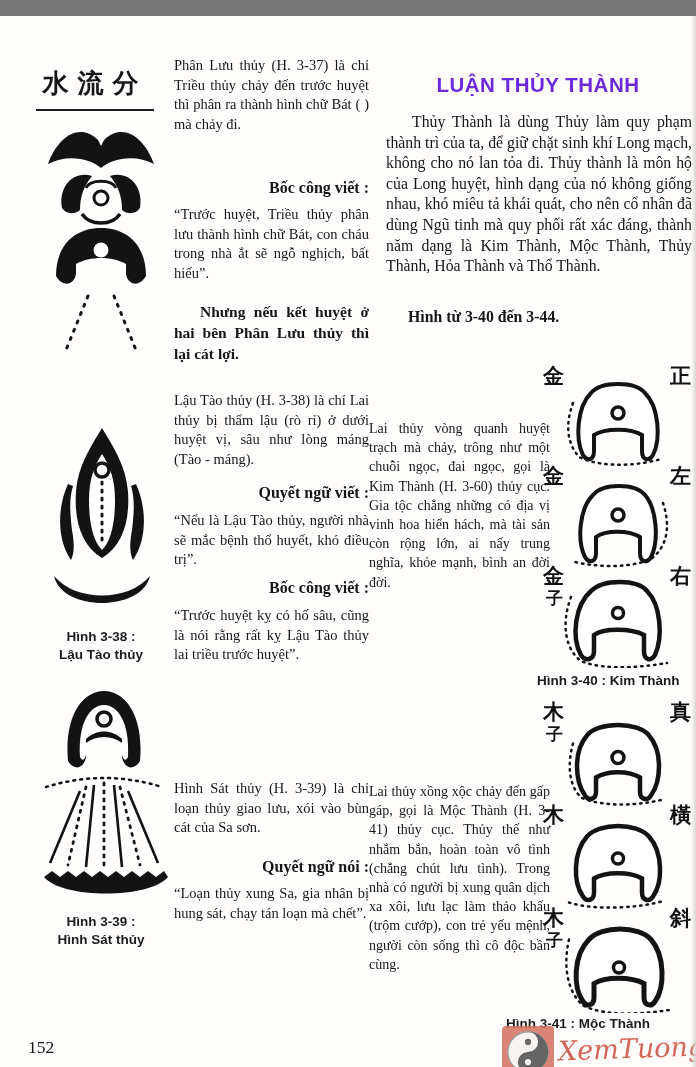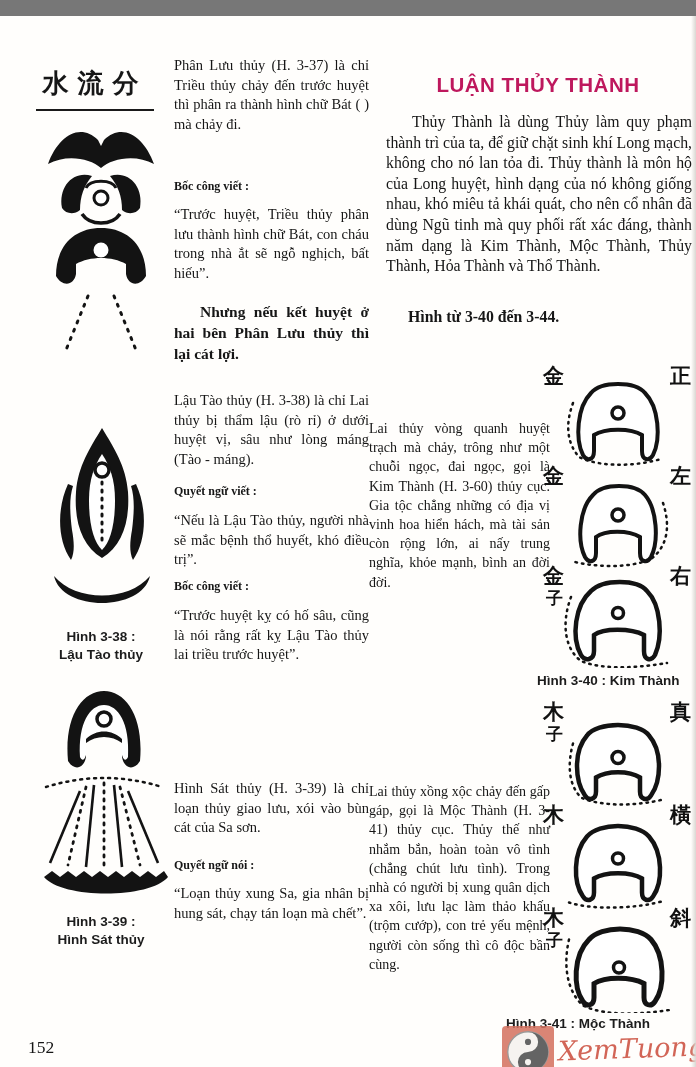--- a/index.html
+++ b/index.html
@@ -13,27 +13,27 @@
   .abs{position:absolute;}
   
   .cjk-header{left:36px;top:50px;width:118px;text-align:center;
     font-size:26px;letter-spacing:9px;font-weight:bold;
     border-bottom:2px solid #1a1a1a;padding-bottom:8px;}
   .fig-caption{font-family:"Liberation Sans",sans-serif;font-weight:bold;
     font-size:13.5px;line-height:1.35;text-align:center;color:#1c1c1c;}
   
   .colb{left:174px;width:195px;font-size:14.5px;line-height:19.5px;
     text-align:justify;}
-  .colb-h{left:174px;width:195px;font-size:12px;font-weight:bold;text-align:left;}
+  .colb-h{left:174px;width:195px;font-size:16px;font-weight:bold;text-align:right;}
   .indent{text-indent:26px;}
   .boldpara{font-weight:bold;font-size:15.5px;line-height:21px;}
   
   .title{left:385px;top:57px;width:306px;text-align:center;
     font-family:"Liberation Sans",sans-serif;font-weight:bold;font-size:20.5px;
-    letter-spacing:.5px;color:#be185d;}
+    letter-spacing:.5px;color:#6d28d9;}
   .intro{left:386px;top:96px;width:306px;font-size:15.8px;line-height:20.6px;
     text-align:justify;}
   .figrange{left:386px;top:292px;width:306px;font-size:15.8px;text-indent:22px;font-weight:bold;}
   .subpara{width:181px;font-size:14px;line-height:19.2px;text-align:justify;}
   
   .subfig{position:relative;width:150px;height:100px;}
   .subfig svg{position:absolute;left:0;top:0;}
   .lbl{position:absolute;font-size:21px;font-weight:bold;line-height:1;color:#111;}
   .lbl-left{left:0;top:-2px;}
   .lbl-sub{left:3px;top:22px;font-size:17px;}

